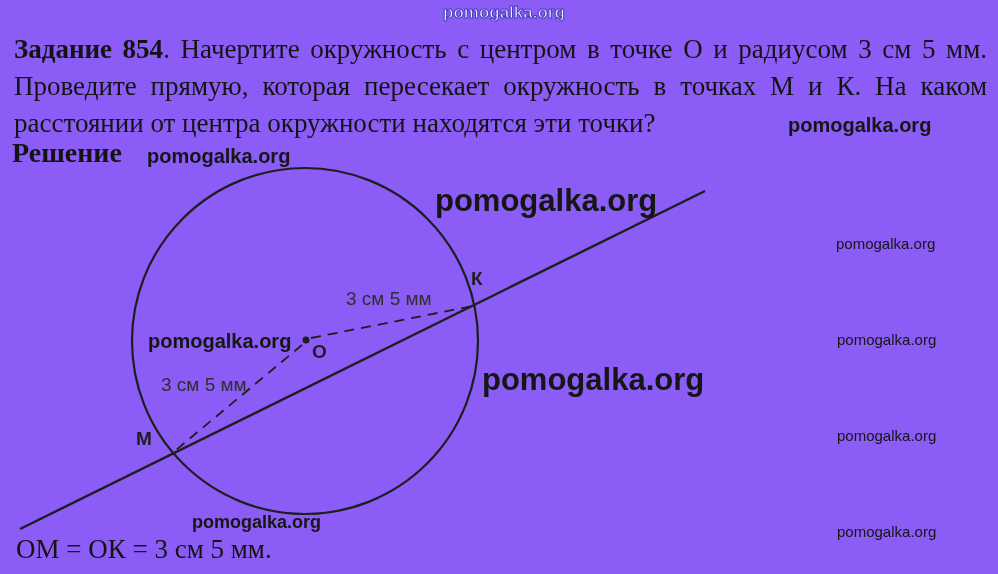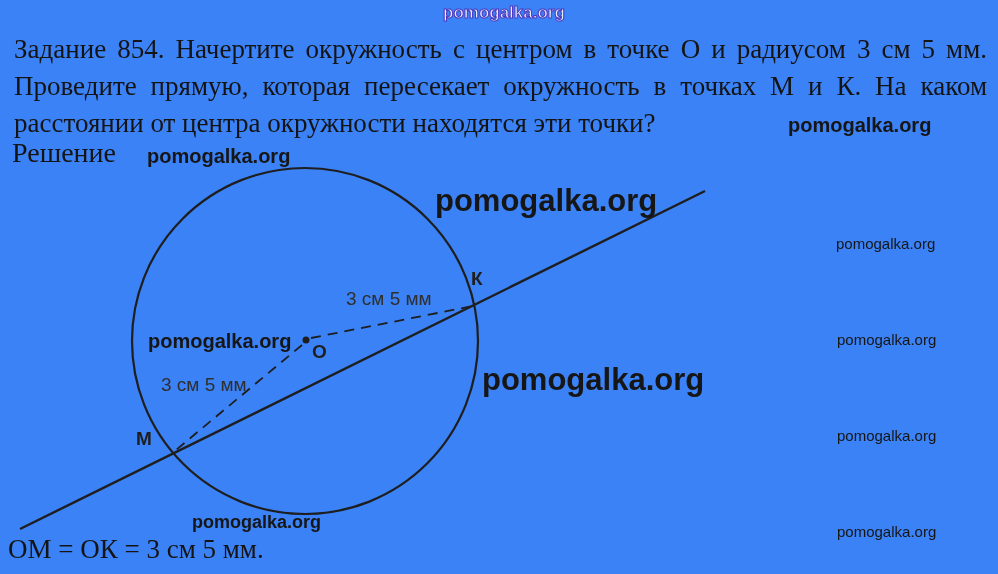--- a/index.html
+++ b/index.html
@@ -2,48 +2,48 @@
 <html><head>
 <meta charset="utf-8">
 <style>
   * { margin: 0; padding: 0; box-sizing: border-box; }
   html, body { width: 998px; height: 574px; }
   body { font-family: "Liberation Serif", serif; }
 
   .page {
     position: relative;
     width: 998px; height: 574px;
-    background: #3b82f6;
+    background: #8b5cf6;
     color: #141414;
     overflow: hidden;
   }
 
   
   .problem {
     position: absolute;
     left: 14px; top: 31px;
     width: 973px;
     font-size: 27px;
     line-height: 37px;
     text-align: justify;
     color: #141414;
   }
-  .problem .task-label { font-weight: normal; }
+  .problem .task-label { font-weight: bold; }
 
   .solution-heading {
     position: absolute;
     left: 12px; top: 137px;
     font-size: 28px;
-    font-weight: normal;
+    font-weight: bold;
     color: #141414;
   }
 
   .answer {
     position: absolute;
-    left: 8px; top: 534px;
+    left: 16px; top: 534px;
     font-size: 27px;
     color: #141414;
   }
 
   
   .diagram-svg {
     position: absolute;
     left: 0; top: 0;
     width: 998px; height: 574px;
     pointer-events: none;

